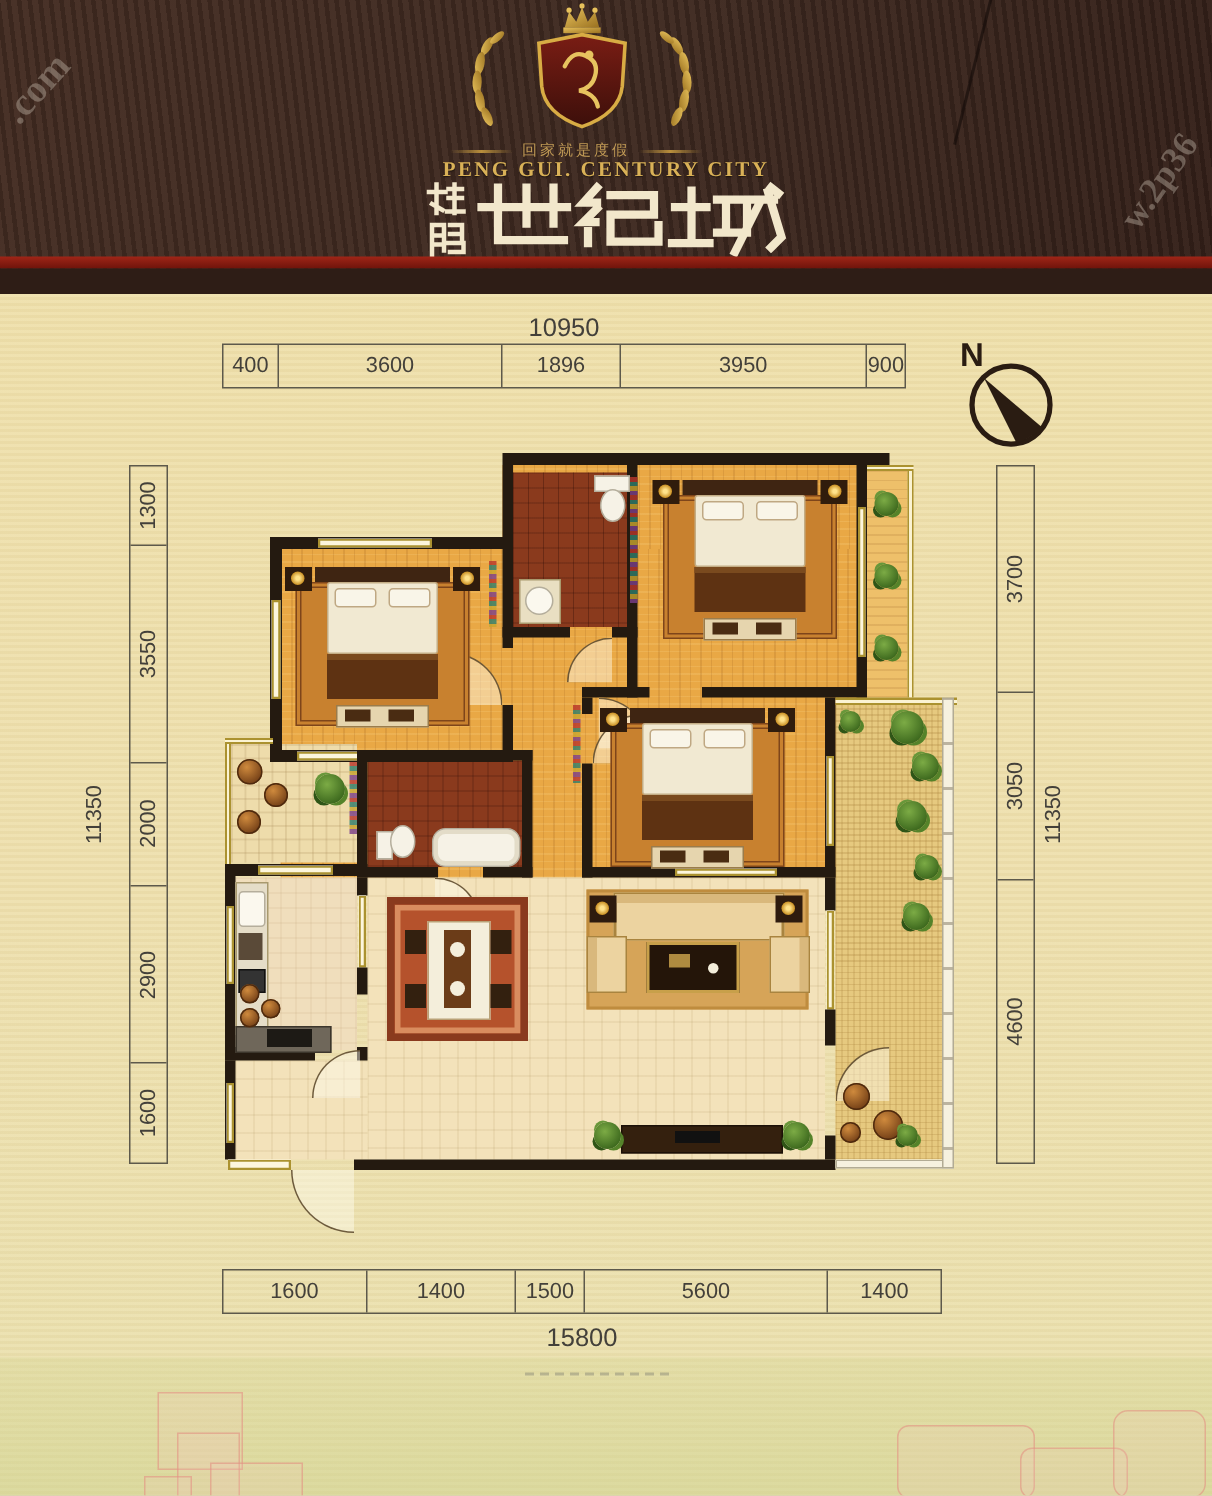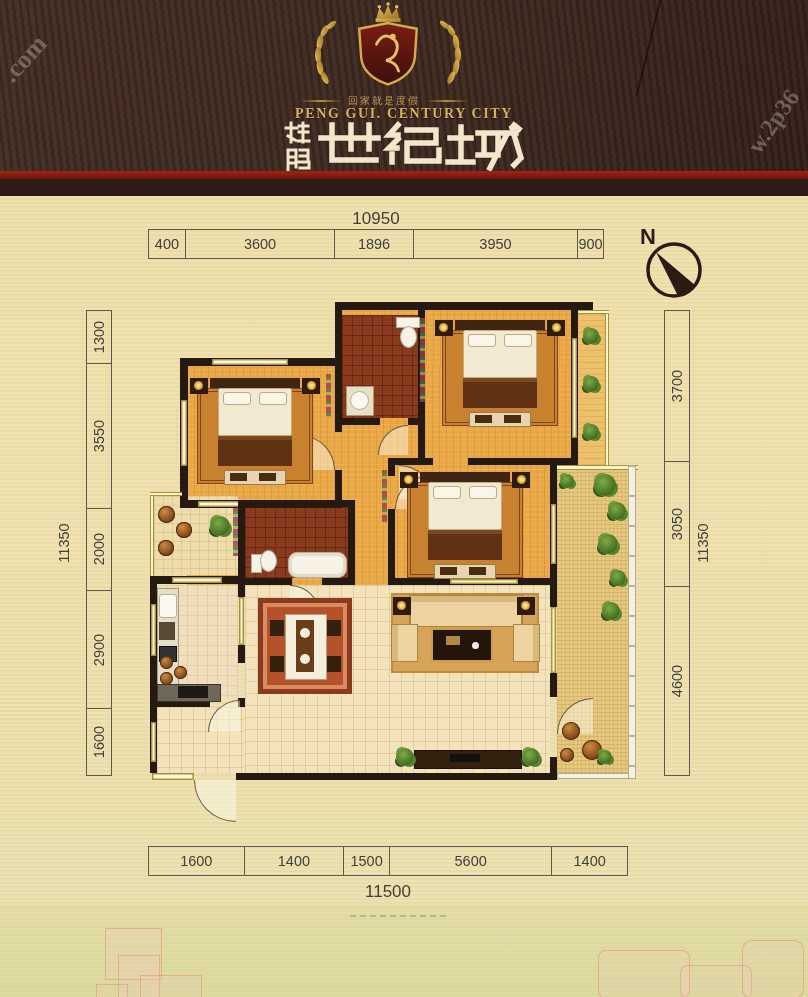--- a/index.html
+++ b/index.html
@@ -280,21 +280,21 @@
     <div class="cell" style="width:46px">
         <span class="dim">1500</span>
       </div>
     <div class="cell" style="width:163px">
         <span class="dim">5600</span>
       </div>
     <div class="cell" style="width:75px">
         <span class="dim">1400</span>
       </div>
   </div>
-  <div class="total" style="left:148px;top:882px;width:480px">11500</div>
+  <div class="total" style="left:148px;top:882px;width:480px">15800</div>
 
   <div class="plan">
 
     <div class="wood" style="left:185px;top:8px;width:243px;height:148px"></div>
     <div class="wood" style="left:37px;top:64px;width:391px;height:219px"></div>
     <div class="tiled" style="left:192px;top:13px;width:76px;height:103px"></div>
     <div class="tiled" style="left:95px;top:205px;width:103px;height:71px"></div>
     <div class="bfloor" style="left:4px;top:194px;width:84px;height:79px"></div>
     <div class="kfloor" style="left:7px;top:283px;width:81px;height:115px"></div>
     <div class="tilec" style="left:95px;top:283px;width:305px;height:188px"></div>

